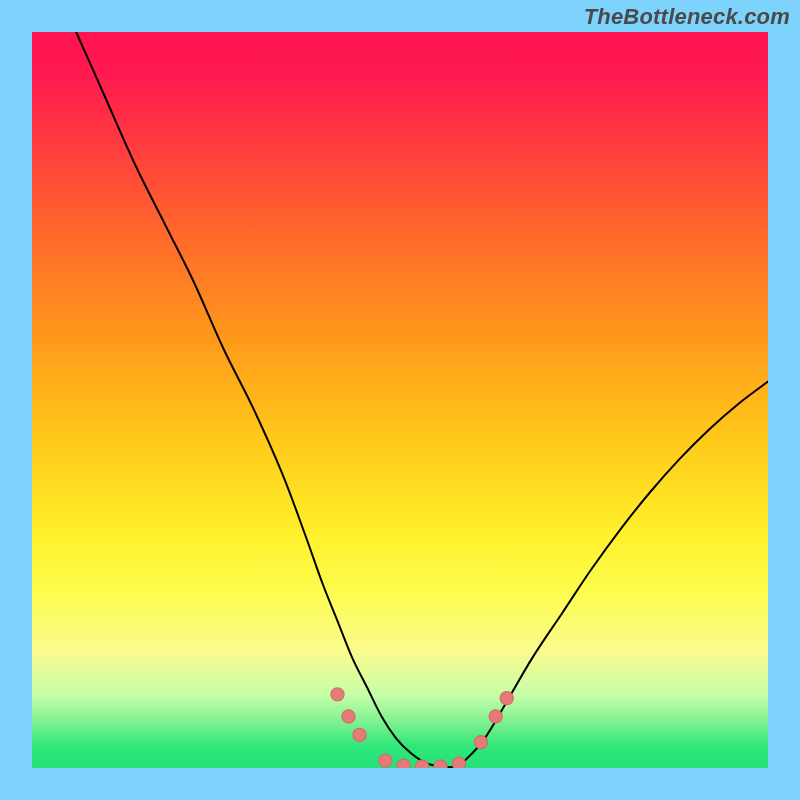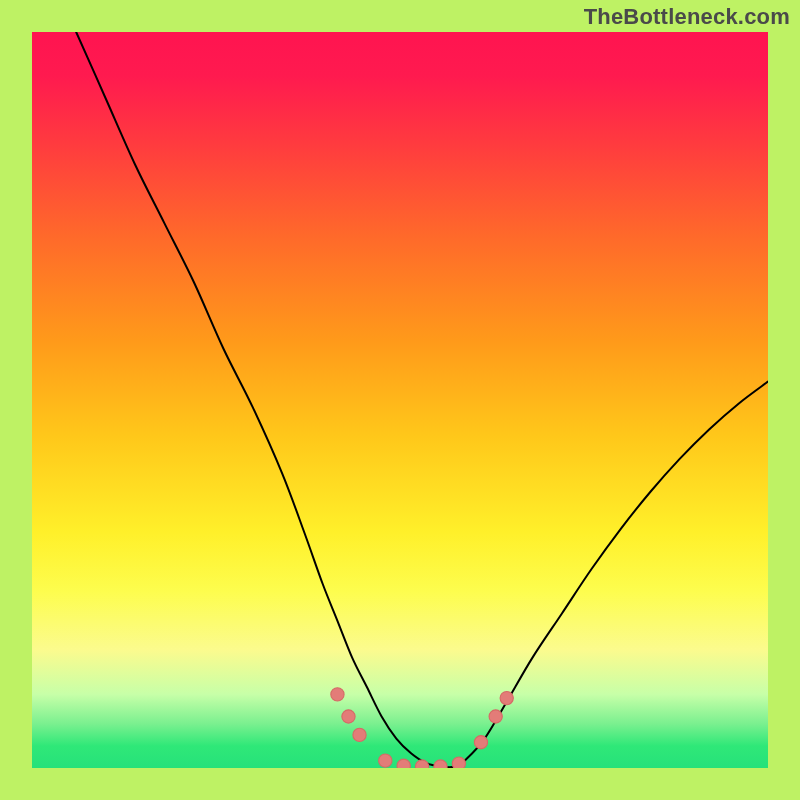--- a/index.html
+++ b/index.html
@@ -10,21 +10,22 @@
     background: #000;
     overflow: hidden;
     font-family: Arial, Helvetica, sans-serif;
   }
   .frame {
     position: absolute;
     top: 0;
     left: 0;
     width: 800px;
     height: 800px;
-    background: #bef264;
+    background: #7dd3fc;
+    font-style: italic;
   }
   .plot-area {
     position: absolute;
     top: 32px;
     left: 32px;
     width: 736px;
     height: 736px;
     overflow: hidden;
   }
   .gradient {

